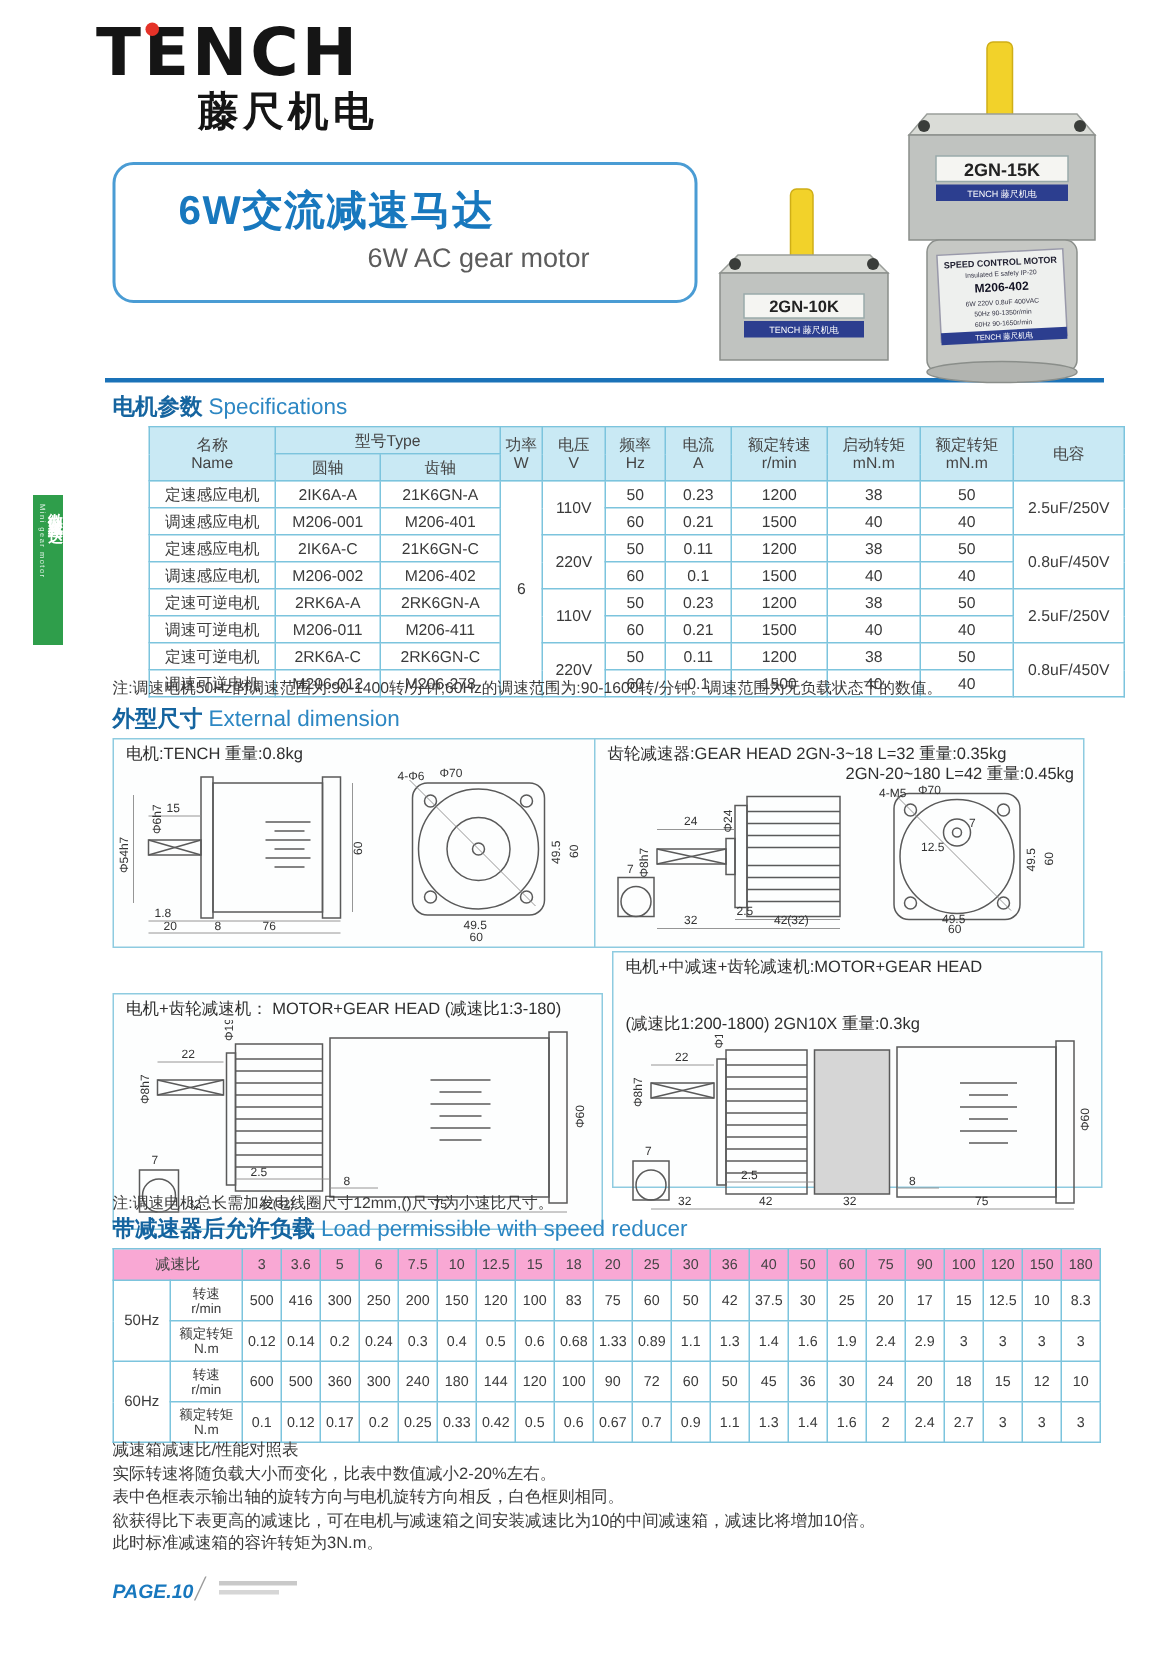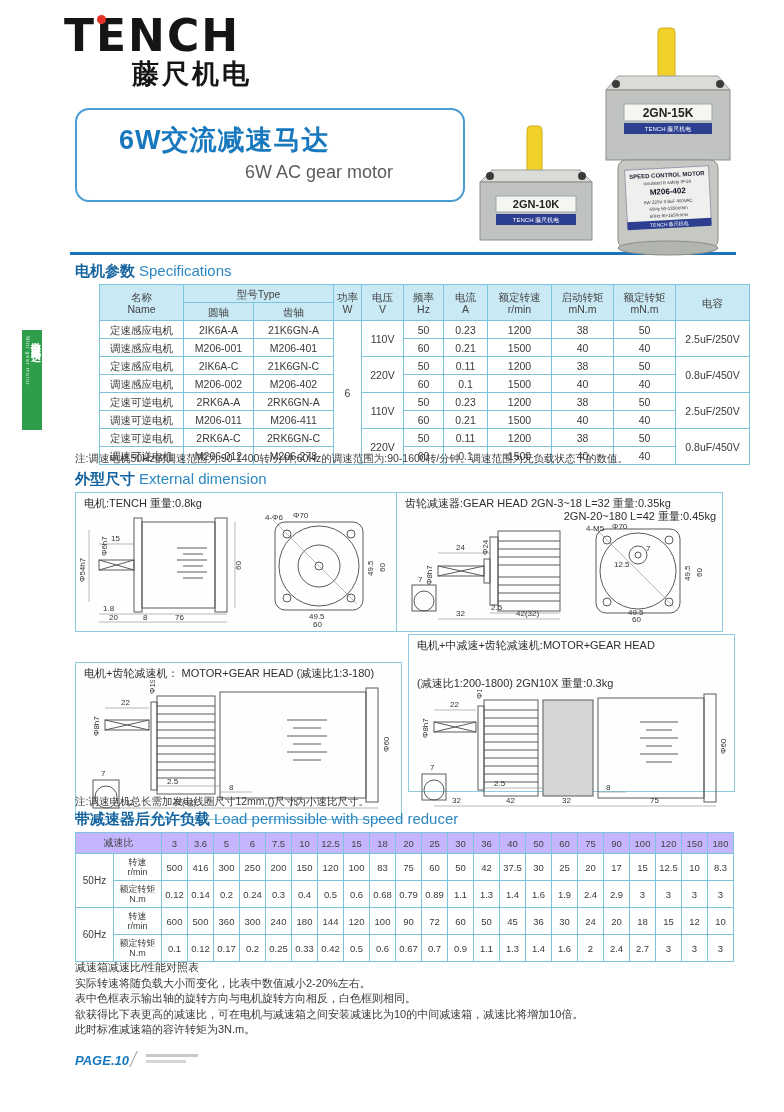--- a/index.html
+++ b/index.html
@@ -38,21 +38,21 @@
   
   .panel{position:absolute;border:1px solid #8ecbe0;background:#fdfefe;width:325px;}
   .panel .cap{font-size:11px;color:#2e2e2e;padding:4px 6px 0 8px;line-height:13px;}
   .panel svg{display:block;margin:0 auto;}
   .dimtxt{font-size:8px;fill:#333;font-family:"Liberation Sans",sans-serif;}
   .dln{stroke:#5a5a5a;stroke-width:1;fill:none;}
   .dthin{stroke:#8a8a8a;stroke-width:0.6;fill:none;}
   
   .load-table{position:absolute;left:75px;top:832px;width:658px;table-layout:fixed;font-size:9.5px;}
   .load-table td{border:1px solid #7cc4dd;text-align:center;padding:0;color:#3a3a3a;}
-  .load-table .rc{background:#c4b5fd;height:20px;color:#444;}
+  .load-table .rc{background:#f9a8d4;height:20px;color:#444;}
   .load-table .lbl{font-size:10px;}
   .load-table .fc{background:#fff;font-size:10px;}
   .load-table .lc{background:#fff;height:26px;font-size:9px;line-height:10px;}
   .load-table .lc span{display:block;}
   .load-table .dc{background:#fff;height:26px;}
   
   .foot-notes{position:absolute;left:75px;top:960px;font-size:11px;color:#3a3a3a;line-height:15.5px;}
   .page-num{position:absolute;left:75px;top:1053px;font-size:13px;font-weight:bold;font-style:italic;color:#1878be;}
   .page-slash{position:absolute;left:133px;top:1051px;width:14px;height:16px;border-left:1px solid #9a9a9a;transform:skewX(-25deg);}
   .page-mark{position:absolute;left:146px;top:1054px;}
@@ -564,21 +564,21 @@
         </td>
   <td class="dc">0.12</td>
         <td class="dc">0.14</td>
         <td class="dc">0.2</td>
         <td class="dc">0.24</td>
         <td class="dc">0.3</td>
         <td class="dc">0.4</td>
         <td class="dc">0.5</td>
         <td class="dc">0.6</td>
         <td class="dc">0.68</td>
-        <td class="dc">0.79</td>
+        <td class="dc">1.33</td>
         <td class="dc">0.89</td>
         <td class="dc">1.1</td>
         <td class="dc">1.3</td>
         <td class="dc">1.4</td>
         <td class="dc">1.6</td>
         <td class="dc">1.9</td>
         <td class="dc">2.4</td>
         <td class="dc">2.9</td>
         <td class="dc">3</td>
         <td class="dc">3</td>

